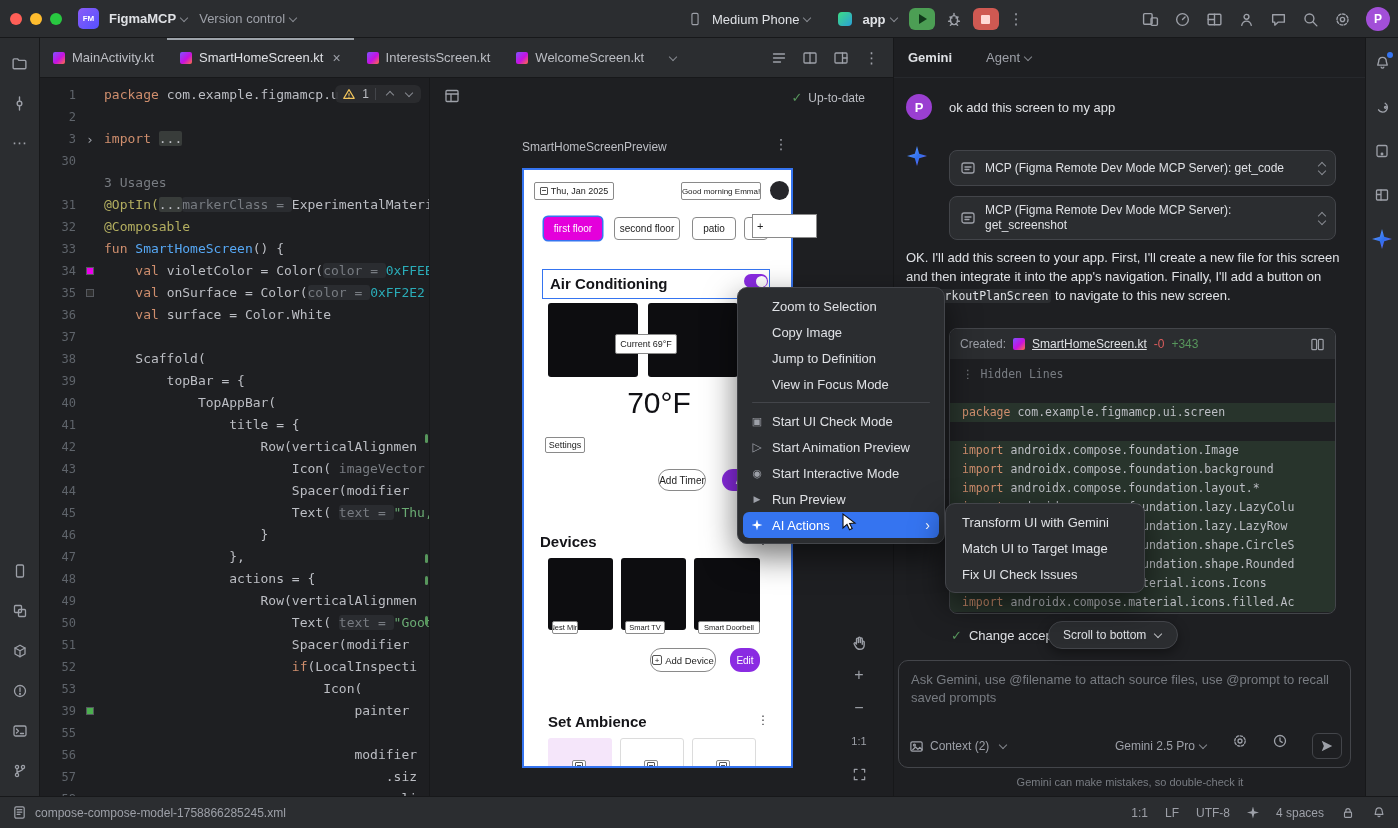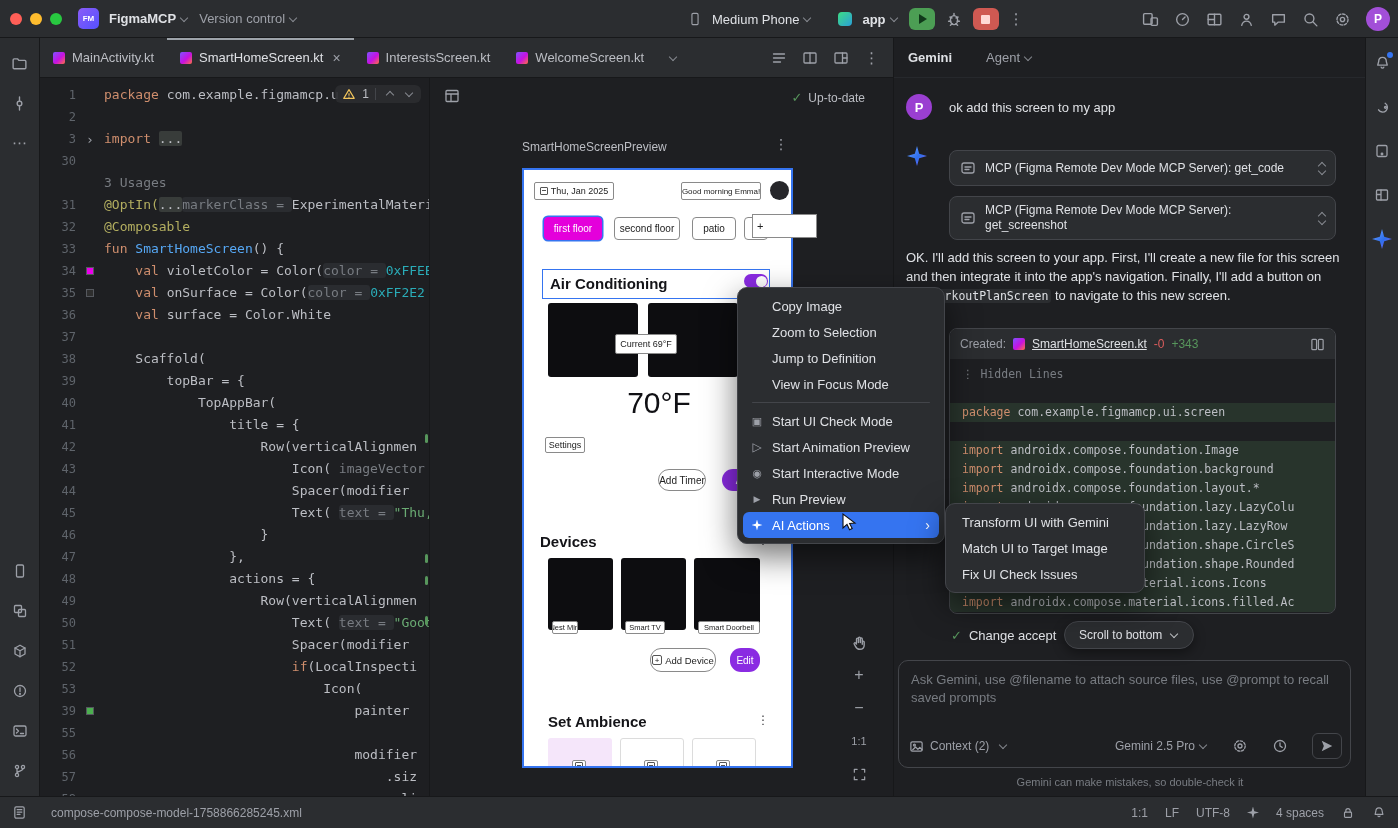--- a/index.html
+++ b/index.html
@@ -121,27 +121,27 @@
 .cc-code{padding:6px 0;overflow:hidden}
 .ccode-line{display:block;height:19px;line-height:19px;white-space:pre;font-family:"DejaVu Sans Mono",monospace;font-size:11.5px;padding:0 12px;overflow:hidden}
 .ccode-line.add{background:var(--c-addbg)}
 .change-row{display:flex;align-items:center;gap:7px;font-size:13px;color:#dfe1e5}
 .scroll-pill{display:flex;align-items:center;gap:4px;height:28px;padding:0 14px;border-radius:14px;background:#2b2d30;border:1px solid #43454a;color:#dfe1e5;font-size:12px;z-index:10;box-shadow:0 4px 12px rgba(0,0,0,.4);font-family:"Liberation Sans",sans-serif}
 .g-input{border:1px solid #43454a;border-radius:10px;display:flex;flex-direction:column}
 .g-ta{flex:1;background:transparent;border:none;outline:none;resize:none;color:#dfe1e5;font-family:"Liberation Sans",sans-serif;font-size:13px;padding:10px 12px;line-height:18px}
 .g-ta::placeholder{color:#787c82}
 .g-controls{display:flex;align-items:center;padding:6px 8px 8px 10px;gap:10px;color:#9da0a8;font-size:12px}
 .g-ctx{display:flex;align-items:center;gap:6px}
-.g-right{margin-left:auto;display:flex;align-items:center;gap:24px}
+.g-right{margin-left:auto;display:flex;gap:24px}
 .model-sel{display:flex;align-items:center}
 .send-btn{width:30px;height:26px;border:1px solid #43454a;border-radius:6px;background:transparent;display:flex;align-items:center;justify-content:center}
 .g-footer{text-align:center;font-size:11px;color:#787c82}
 
 .statusbar{position:absolute;left:0;top:796px;width:1398px;height:32px;background:#2b2d30;border-top:1px solid #17181a;display:flex;align-items:center;padding:0 12px;color:#9da0a8;font-size:12px}
-.sb-left{display:flex;align-items:center;gap:24px}
+.sb-left{display:flex;align-items:center;gap:8px}
 .sb-right{margin-left:auto;display:flex;align-items:center;gap:17px}
 .sparkle-sm{width:12px;height:12px;background:#9da0a8;clip-path:polygon(50% 0,61% 39%,100% 50%,61% 61%,50% 100%,39% 61%,0 50%,39% 39%)}
 
 .cursor{position:absolute;z-index:70}
 </style>
 </head>
 <body>
 
 <div class="app">
 
@@ -819,21 +819,21 @@
           <div class="ccode-line add"><span class="tk-kw">import </span><span class="tk-id">androidx.compose.material.icons.Icons</span></div>
           <div class="ccode-line add"><span class="tk-kw">import </span><span class="tk-id">androidx.compose.material.icons.filled.Ac</span></div>
         </div>
     </div>
 
     <div class="change-row abs" style="left:57px;top:590px">
       <span class="ok">✓</span>
       <span>Change accept</span>
     </div>
 
-    <button class="scroll-pill abs" style="left:170px;top:583px">
+    <button class="scroll-pill abs" style="left:154px;top:583px">
       <span>Scroll to bottom</span>
         <i class="chev"></i>
     </button>
 
     <div class="g-input abs" style="left:4px;top:622px;width:453px;height:108px">
       <textarea class="g-ta" placeholder="Ask Gemini, use @filename to attach source files, use @prompt to recall saved prompts" style=""></textarea>
       <div class="g-controls">
         <span class="g-ctx">
           <svg width="15" height="15" viewBox="0 0 16 16" class="ico">
               <rect x="2" y="3" width="12" height="10" rx="1.5"></rect>
@@ -921,27 +921,27 @@
           <path d="M8 2.2c-2.4 0-3.6 1.6-3.6 4l-.9 3.3h9l-.9-3.3c0-2.4-1.2-4-3.6-4z"></path>
           <path d="M6.8 11.5a1.3 1.3 0 0 0 2.4 0"></path>
         </svg>
     </div>
   </div>
 
   <div class="menu" style="left:737px;top:287px;width:208px">
 
       <div class="menu-item">
         <span class="mi-icon"></span>
-        <span class="mi-label">Copy Image</span>
+        <span class="mi-label">Zoom to Selection</span>
 
       </div>
 
       <div class="menu-item">
         <span class="mi-icon"></span>
-        <span class="mi-label">Zoom to Selection</span>
+        <span class="mi-label">Copy Image</span>
 
       </div>
 
       <div class="menu-item">
         <span class="mi-icon"></span>
         <span class="mi-label">Jump to Definition</span>
 
       </div>
 
       <div class="menu-item">

